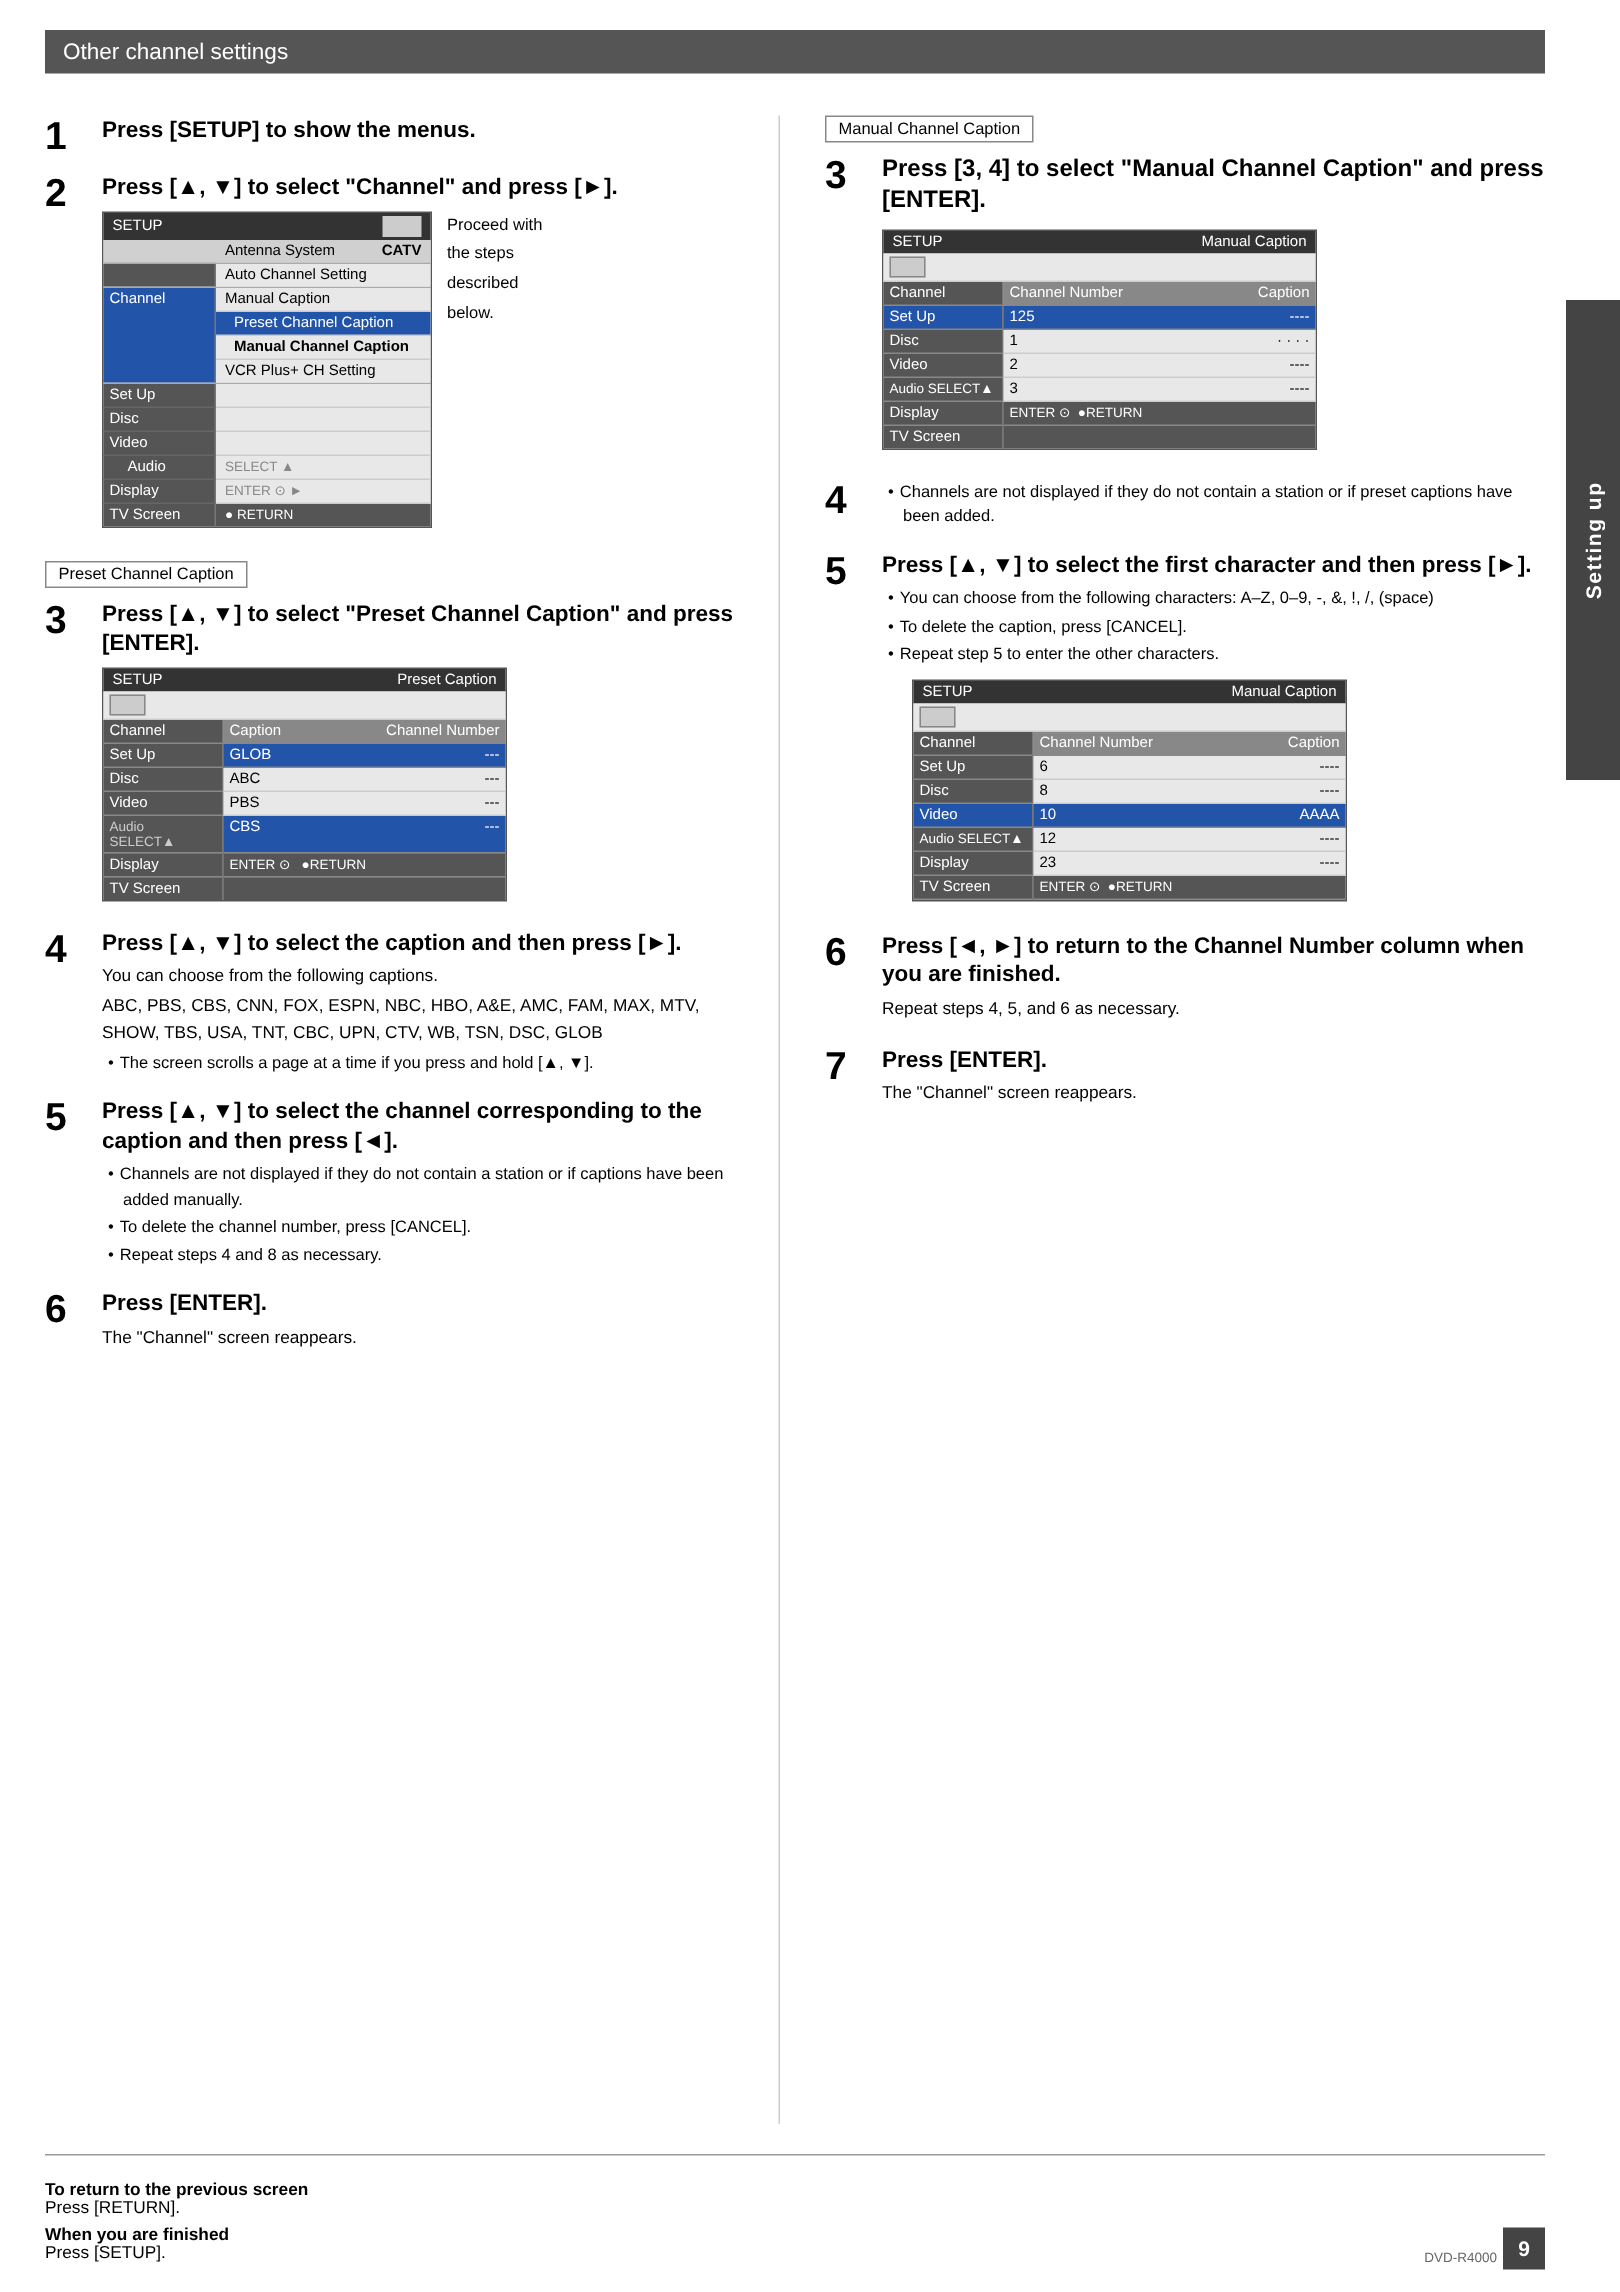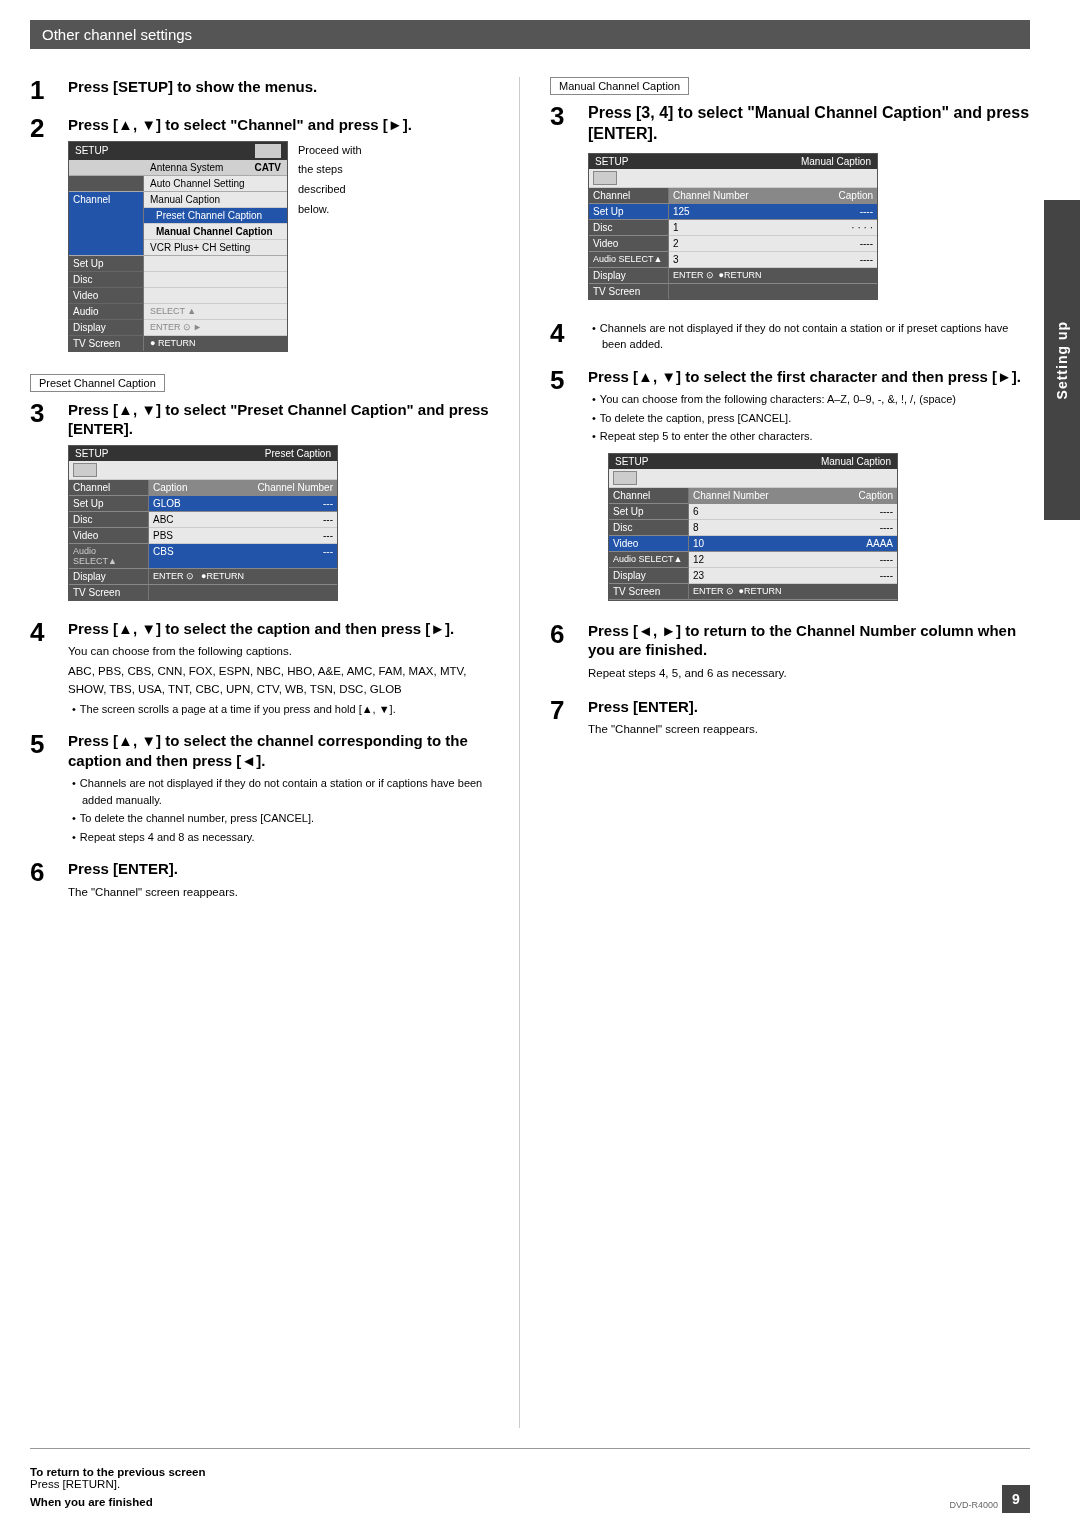--- a/index.html
+++ b/index.html
@@ -237,21 +237,21 @@
                   </div>
                 </div>
 
                 <div style="display:grid; grid-template-columns: 75px 1fr;">
                   <div style="background:#555;color:#fff;padding:2px 4px;border-bottom:1px solid #666;border-right:1px solid #777;font-size:10px;">Set Up</div>
                   <div style="background:#e8e8e8;border-bottom:1px solid #ccc;padding:2px 6px;"></div>
                   <div style="background:#555;color:#fff;padding:2px 4px;border-bottom:1px solid #666;border-right:1px solid #777;font-size:10px;">Disc</div>
                   <div style="background:#e8e8e8;border-bottom:1px solid #ccc;padding:2px 6px;"></div>
                   <div style="background:#555;color:#fff;padding:2px 4px;border-bottom:1px solid #666;border-right:1px solid #777;font-size:10px;">Video</div>
                   <div style="background:#e8e8e8;border-bottom:1px solid #ccc;padding:2px 6px;"></div>
-                  <div style="background:#555;color:#fff;padding:2px 4px;border-bottom:1px solid #666;border-right:1px solid #777;font-size:10px;">Audio</div>
+                  <div style="background:#555;color:#fff;padding:2px 16px;border-bottom:1px solid #666;border-right:1px solid #777;font-size:10px;">Audio</div>
                   <div style="background:#e8e8e8;border-bottom:1px solid #ccc;padding:2px 6px; font-size:9px; color:#888;">SELECT ▲</div>
                   <div style="background:#555;color:#fff;padding:2px 4px;border-bottom:1px solid #666;border-right:1px solid #777;font-size:10px;">Display</div>
                   <div style="background:#e8e8e8;border-bottom:1px solid #ccc;padding:2px 6px;font-size:9px;color:#888;">ENTER ⊙ ►</div>
                   <div style="background:#555;color:#fff;padding:2px 4px;border-right:1px solid #777;font-size:10px;">TV Screen</div>
                   <div style="background:#555;color:#fff;padding:2px 6px;font-size:9px;">● RETURN</div>
                 </div>
               </div>
 
               <div class="proceed-text" style="margin-left:10px; font-size:11px; line-height:1.8;">
                 <span>Proceed with</span><br>
@@ -514,20 +514,21 @@
         </div>
 
       </div>
     </div>
 
     <div class="divider"></div>
     <div class="footer-tips">
       <p><span class="tip-label">To return to the previous screen</span></p>
       <p style="margin-bottom:6px;">Press [RETURN].</p>
       <p><span class="tip-label">When you are finished</span></p>
+      <p>Press [SETUP].</p>
     </div>
 
   </div>
 
   <div class="page-num">9</div>
   <div class="dvd-label">DVD-R4000</div>
 
 </div>
 
 </body></html>

